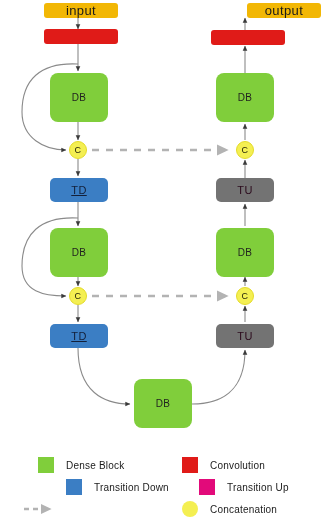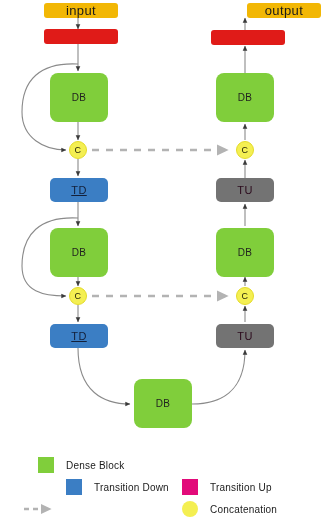--- a/index.html
+++ b/index.html
@@ -210,22 +210,26 @@
           <defs>
             <marker id="legendArrow" viewBox="0 0 10 10" refX="8.5" refY="5" markerWidth="5" markerHeight="5" orient="auto-start-reverse">
               <path d="M 0 0.8 L 9 5 L 0 9.2 z" fill="#b3b3b3"></path>
             </marker>
           </defs>
           <line x1="2" y1="8" x2="29" y2="8" stroke="#b3b3b3" stroke-width="2.4" stroke-dasharray="5 4" marker-end="url(#legendArrow)"></line>
         </svg>
       </span>
     </div>
 
-
-    <div class="legend-row" style="left:182px; top:28px;">
+    <div class="legend-row" style="left:182px; top:6px;">
+      <span class="legend-swatch" style="background:#e01b18;"></span>
+      <span class="legend-label">Convolution</span>
+    </div>
+
+    <div class="legend-row" style="left:199px; top:28px;">
       <span class="legend-swatch" style="background:#e20a7a;"></span>
       <span class="legend-label">Transition Up</span>
     </div>
 
     <div class="legend-row" style="left:182px; top:50px;">
       <span class="legend-swatch circle" style="background:#f4ef52;"></span>
       <span class="legend-label">Concatenation</span>
     </div>
 
   </div>

